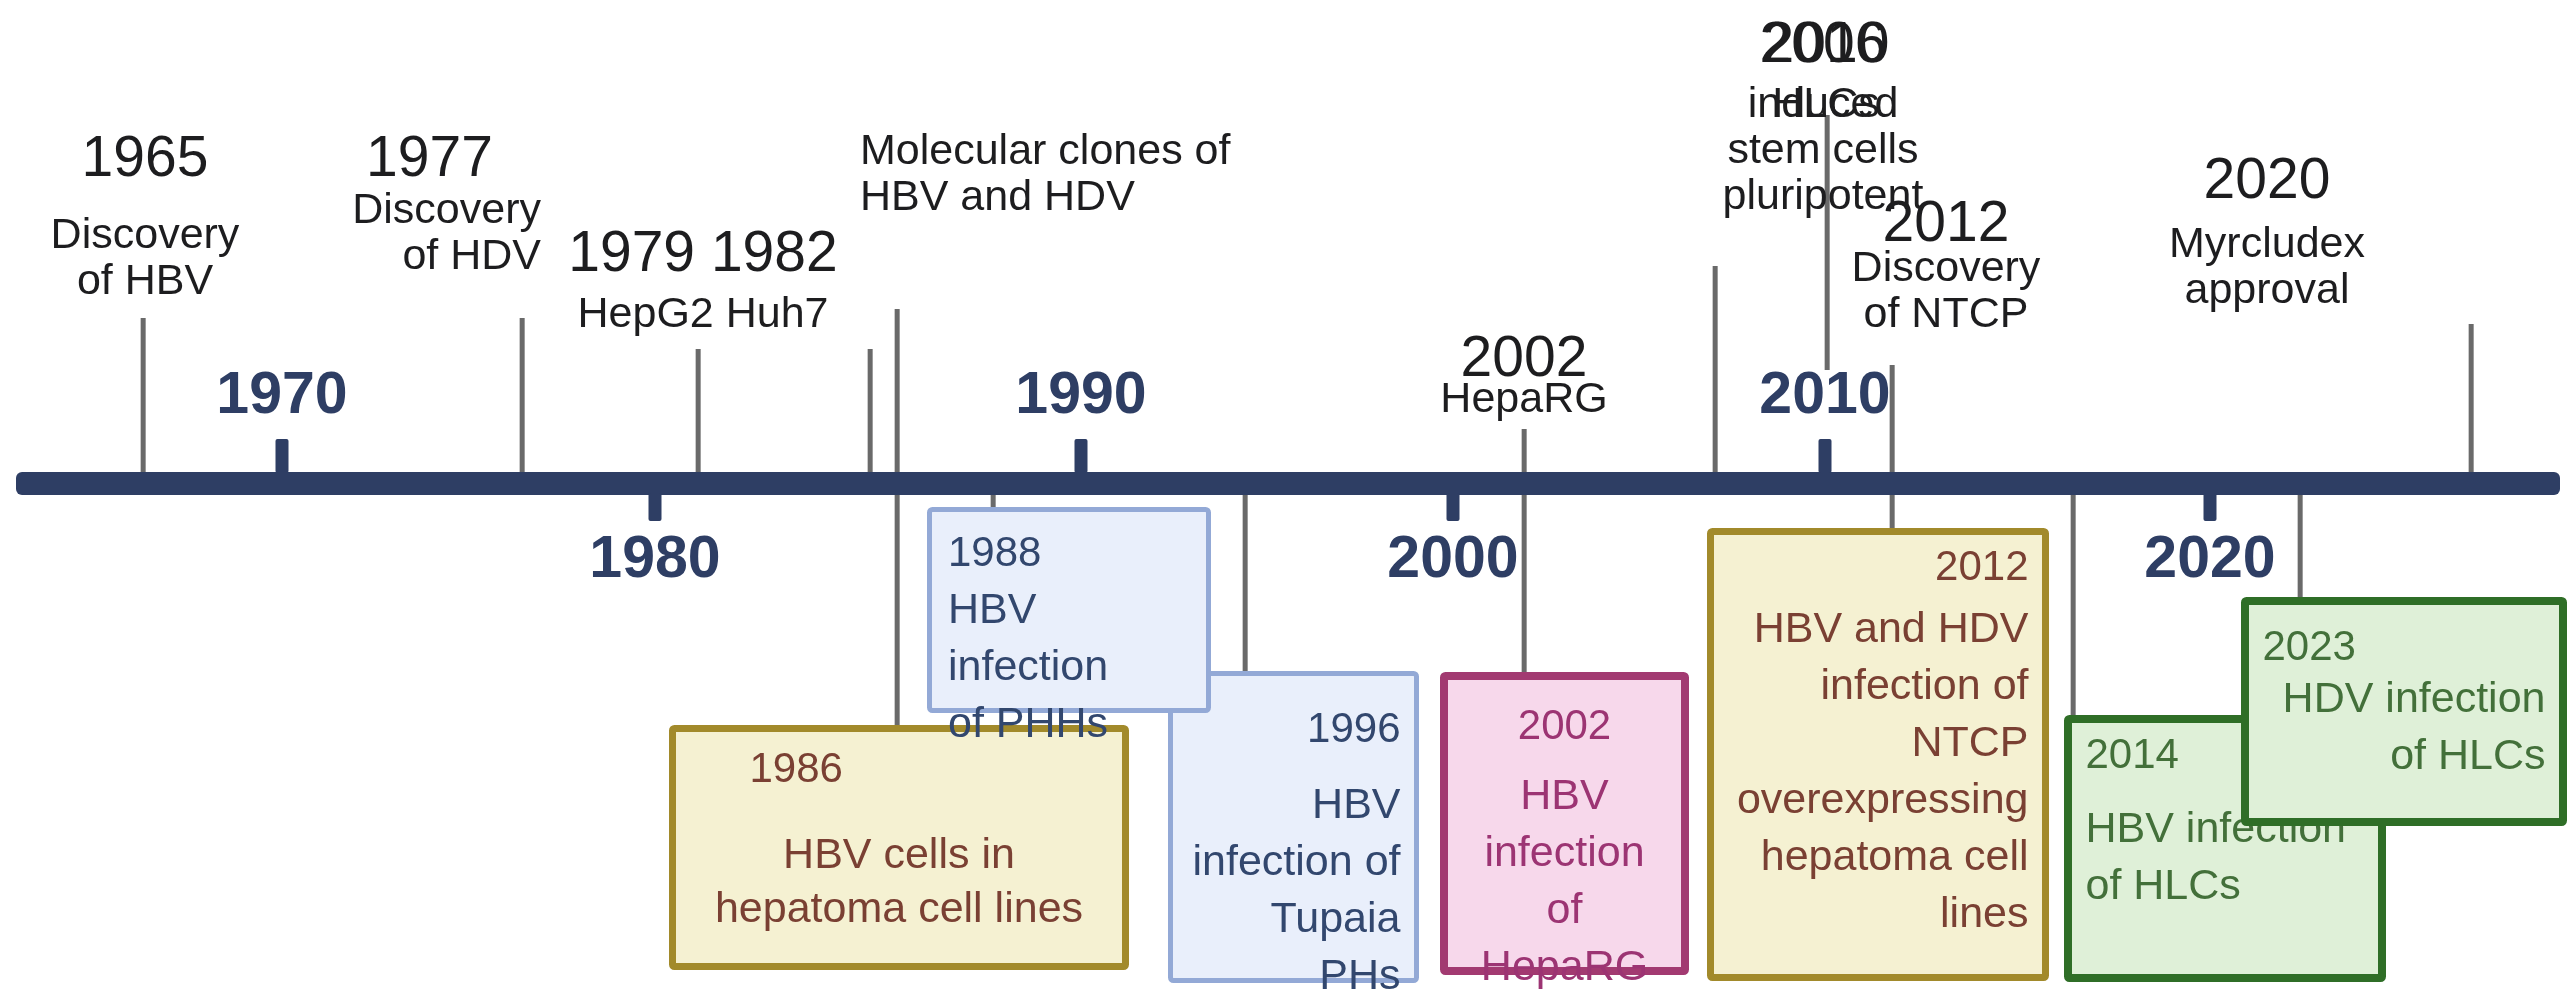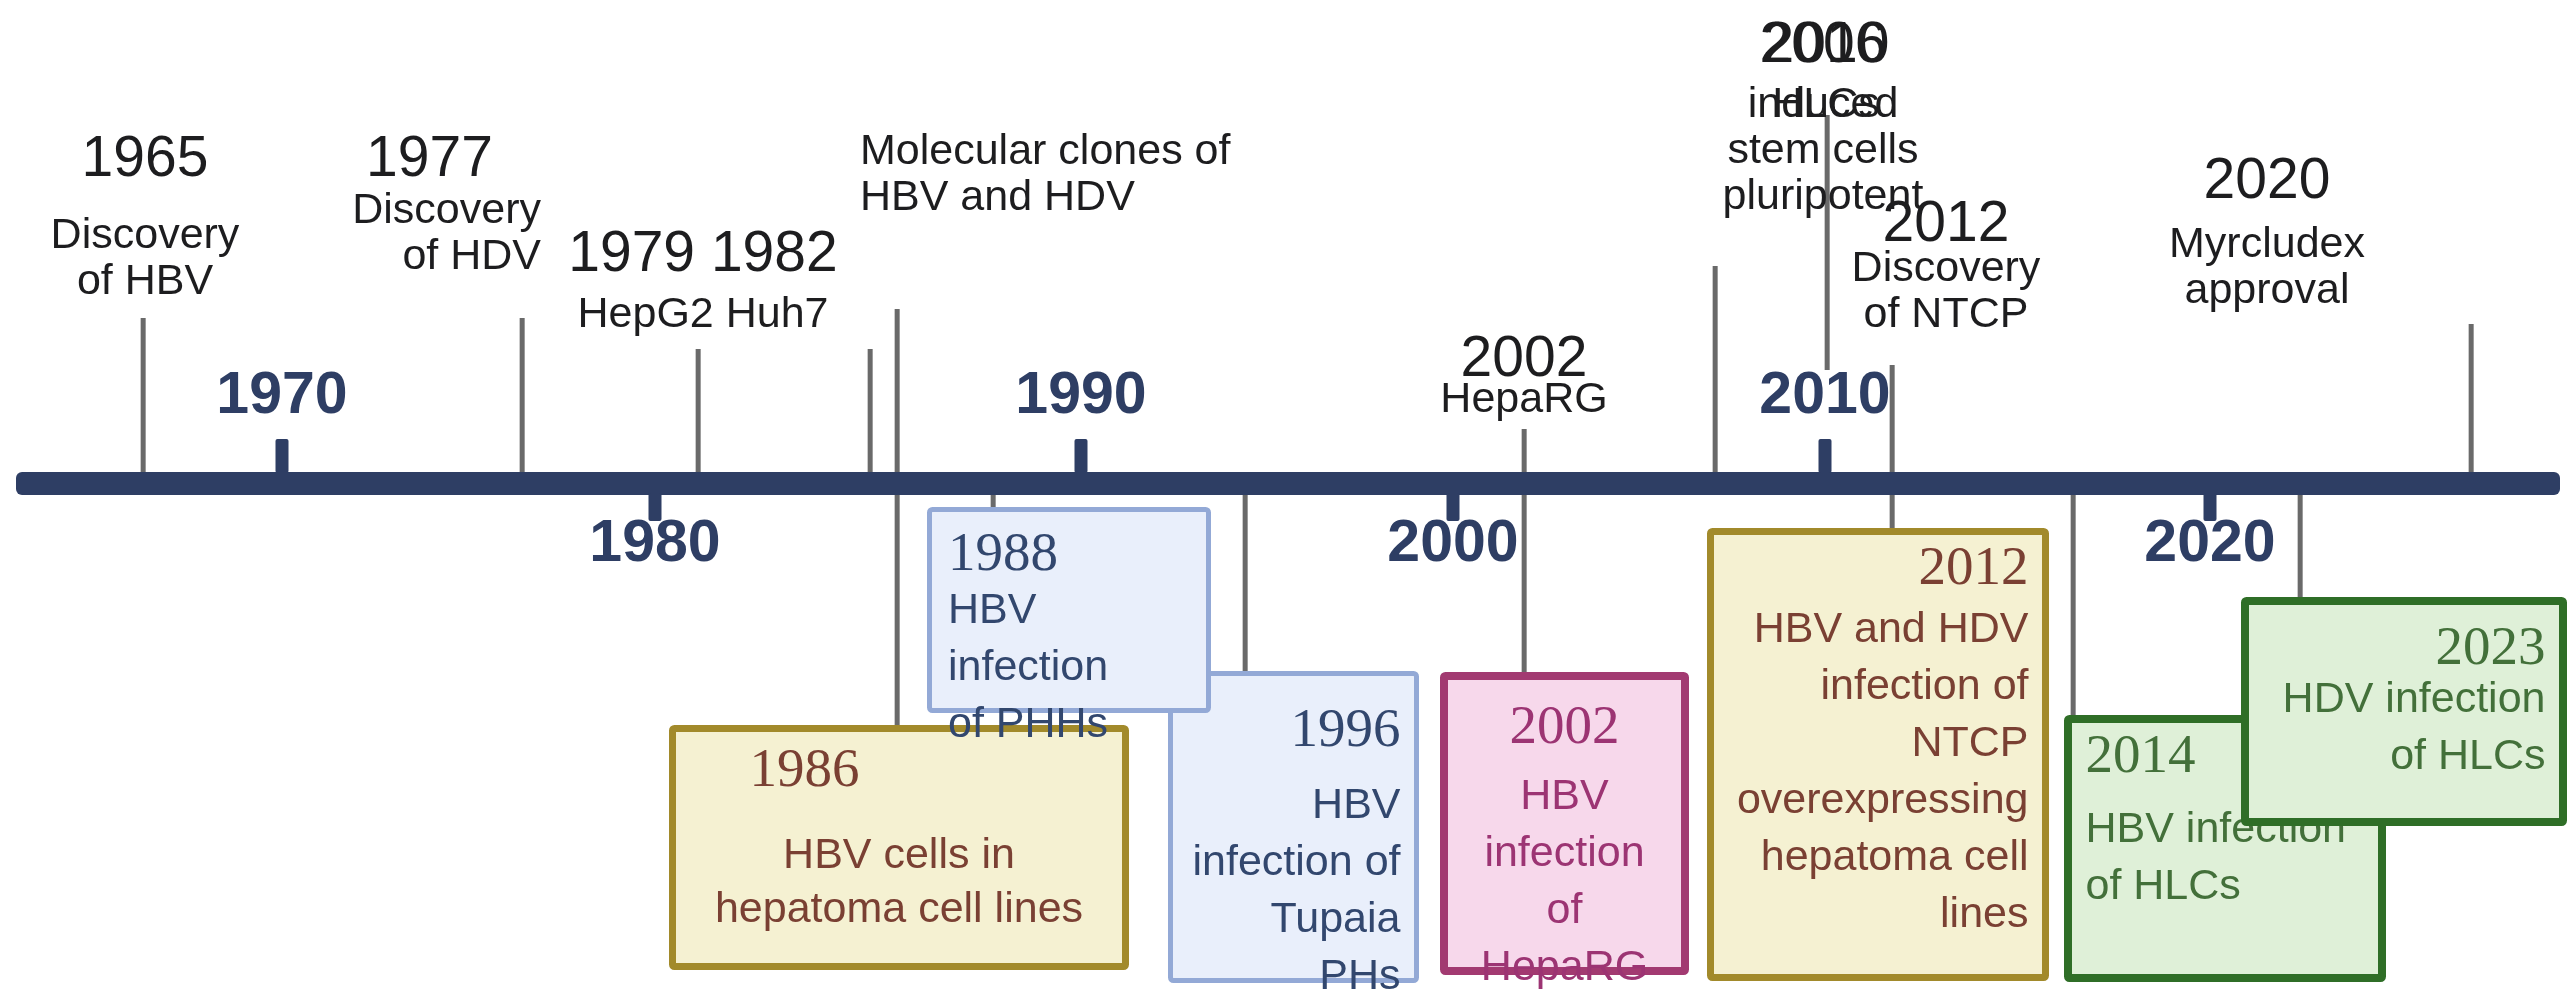--- a/index.html
+++ b/index.html
@@ -20,21 +20,21 @@
   .decade-label{
     position:absolute;transform:translateX(-50%);white-space:nowrap;
     font-size:59px;line-height:59px;font-weight:bold;color:var(--navy);
   }
   .decade-tick{
     position:absolute;transform:translateX(-50%);
     width:13px;background:var(--navy);border-radius:2px;
   }
   .decade.above .decade-label{top:364px;}
   .decade.above .decade-tick{top:439px;height:34px;}
-  .decade.below .decade-label{top:512px;}
+  .decade.below .decade-label{top:528px;}
   .decade.below .decade-tick{top:493px;height:28px;}
   #dec-1970{left:282px;} #dec-1980{left:655px;} #dec-1990{left:1081px;}
   #dec-2000{left:1453px;} #dec-2010{left:1825px;} #dec-2020{left:2210px;}
 
   
   .vline{position:absolute;width:4.7px;background:var(--line);z-index:1;transform:translateX(-50%);}
   #ln-1965{left:143px;top:318px;height:155px;}
   #ln-1977{left:522px;top:318px;height:155px;}
   #ln-1979{left:698px;top:349px;height:124px;}
   #ln-1982{left:870px;top:349px;height:124px;}
@@ -67,21 +67,21 @@
   #ev-2006 .ev-year{margin-bottom:8.8px;}
   #ev-2010-hlcs{left:1691px;top:13.5px;width:270px;text-align:center;}
   #ev-2010-hlcs .ev-year{margin-bottom:8.8px;}
   #ev-2012{left:1777px;top:193px;width:338px;text-align:center;}
   #ev-2012 .ev-year{margin-bottom:-6.8px;}
   #ev-2020{left:2098px;top:150px;width:338px;text-align:center;}
   #ev-2020 .ev-year{margin-bottom:11.5px;}
 
   
   .tbox{position:absolute;box-sizing:border-box;border-radius:5.4px;z-index:3;}
-  .tbox .box-year{font-size:55px;line-height:55px;font-family:Liberation Serif, serif;}
+  .tbox .box-year{font-size:42px;line-height:55px;}
   .tbox .box-lines span{display:block;font-size:43px;line-height:57px;}
   .theme-yellow{background:var(--yellow-fill);border:7.4px solid var(--yellow-border);color:var(--yellow-text);}
   .theme-blue{background:var(--blue-fill);border:5.4px solid var(--blue-border);color:var(--blue-text);}
   .theme-pink{background:var(--pink-fill);border:8px solid var(--pink-border);color:var(--pink-text);}
   .theme-green{background:var(--green-fill);border:8px solid var(--green-border);color:var(--green-text);}
 
   #box-1986{left:669px;top:725px;width:460px;height:245px;padding:8px 9.5px;}
   #box-1986 .box-year{text-align:left;padding-left:64px;margin-bottom:31px;}
   #box-1986 .box-lines{text-align:center;}
   #box-1986 .box-lines span{line-height:54px;}
@@ -100,21 +100,21 @@
 
   #box-2012{left:1707px;top:528px;width:342px;height:453px;padding:2.7px 13.5px;}
   #box-2012 .box-year{text-align:right;margin-bottom:6.8px;}
   #box-2012 .box-lines{text-align:right;}
 
   #box-2014{left:2064px;top:715px;width:322px;height:267px;padding:3.4px 13.5px;}
   #box-2014 .box-year{text-align:left;margin-bottom:18px;}
   #box-2014 .box-lines{text-align:left;}
 
   #box-2023{left:2241px;top:597px;width:326px;height:229px;padding:13px 13.5px;z-index:5;}
-  #box-2023 .box-year{text-align:right;margin-bottom:-4px;}
+  #box-2023 .box-year{text-align:left;margin-bottom:-4px;}
   #box-2023 .box-lines{text-align:right;}
 </style>
 </head>
 <body>
 
 <div id="canvas">
 
   <div class="vline" id="ln-1965"></div>
   <div class="vline" id="ln-1977"></div>
   <div class="vline" id="ln-1979"></div>

